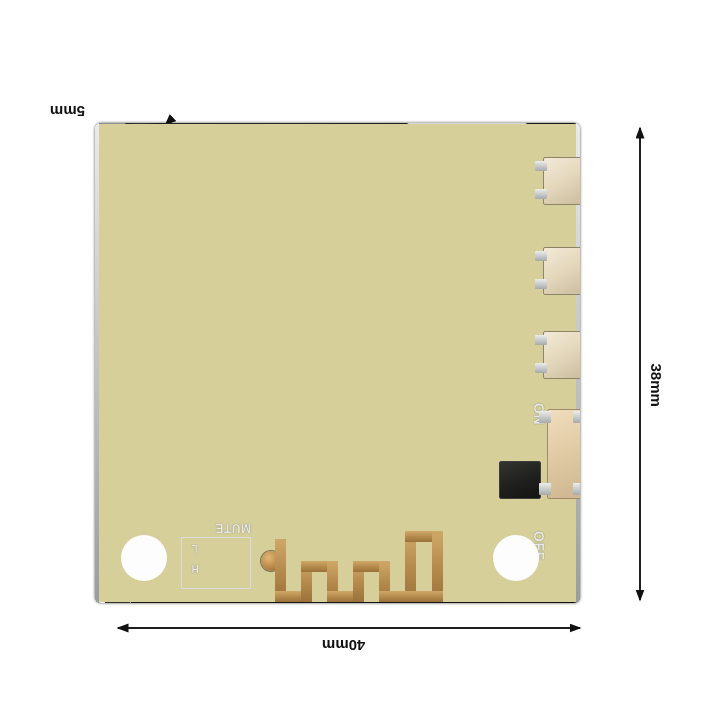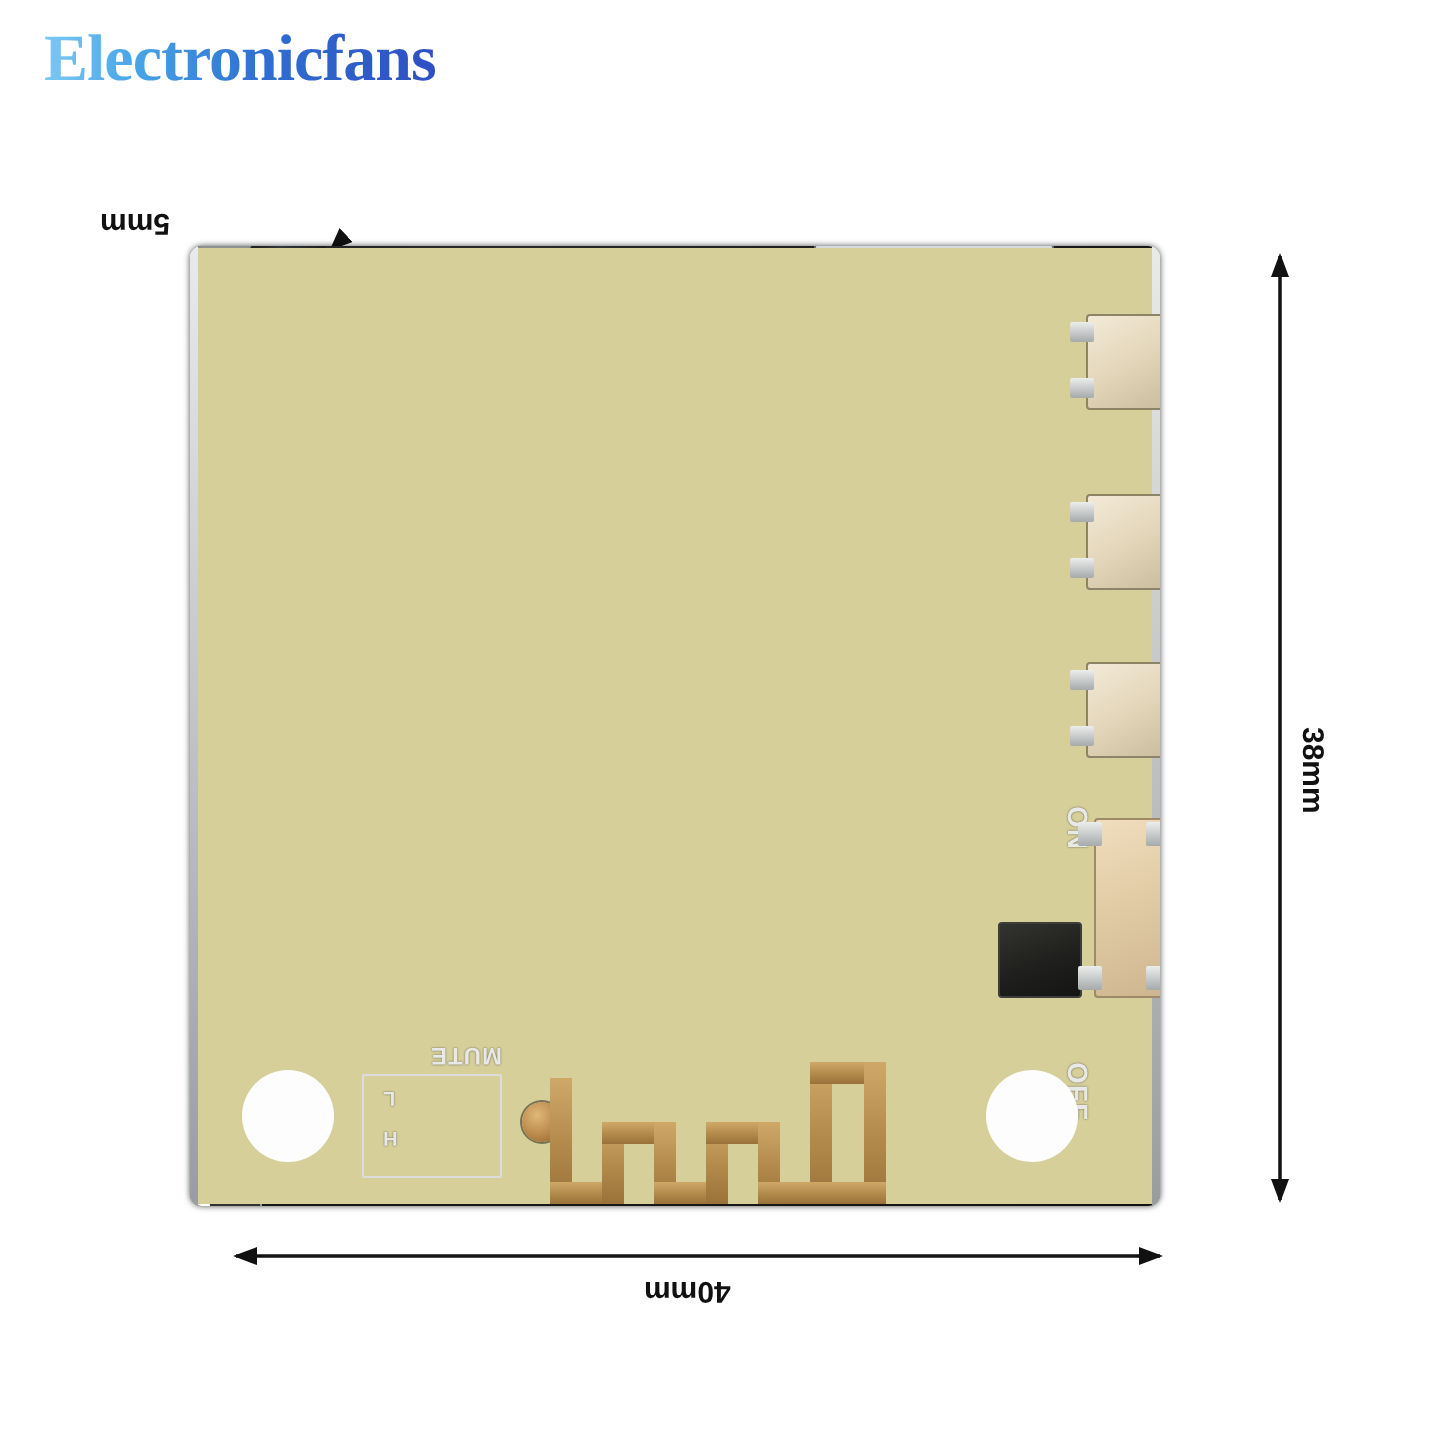--- a/index.html
+++ b/index.html
@@ -181,21 +181,20 @@
   .usb-pin{position:absolute;background:linear-gradient(180deg,#ded0a8,#b39b63);}
 
   
   .trace{position:absolute;background:#2b2d2b;border-radius:1px;}
 </style>
 </head>
 <body>
 
 <div id="stage">
 
-  <div class="watermark">Electronicfans</div>
 
   <div class="dim-label rot180" style="left:50px;top:103px;">5mm</div>
   <svg class="arrow-svg" style="left:104px;top:112px;" width="80" height="70">
     <defs>
       <marker id="ahS1" markerWidth="7" markerHeight="7" refX="6" refY="3" orient="auto">
         <path d="M0,0 L7,3 L0,6 z" fill="#111"></path>
       </marker>
       <marker id="ahS2" markerWidth="7" markerHeight="7" refX="6" refY="3" orient="auto">
         <path d="M0,0 L7,3 L0,6 z" fill="#111"></path>
       </marker>

